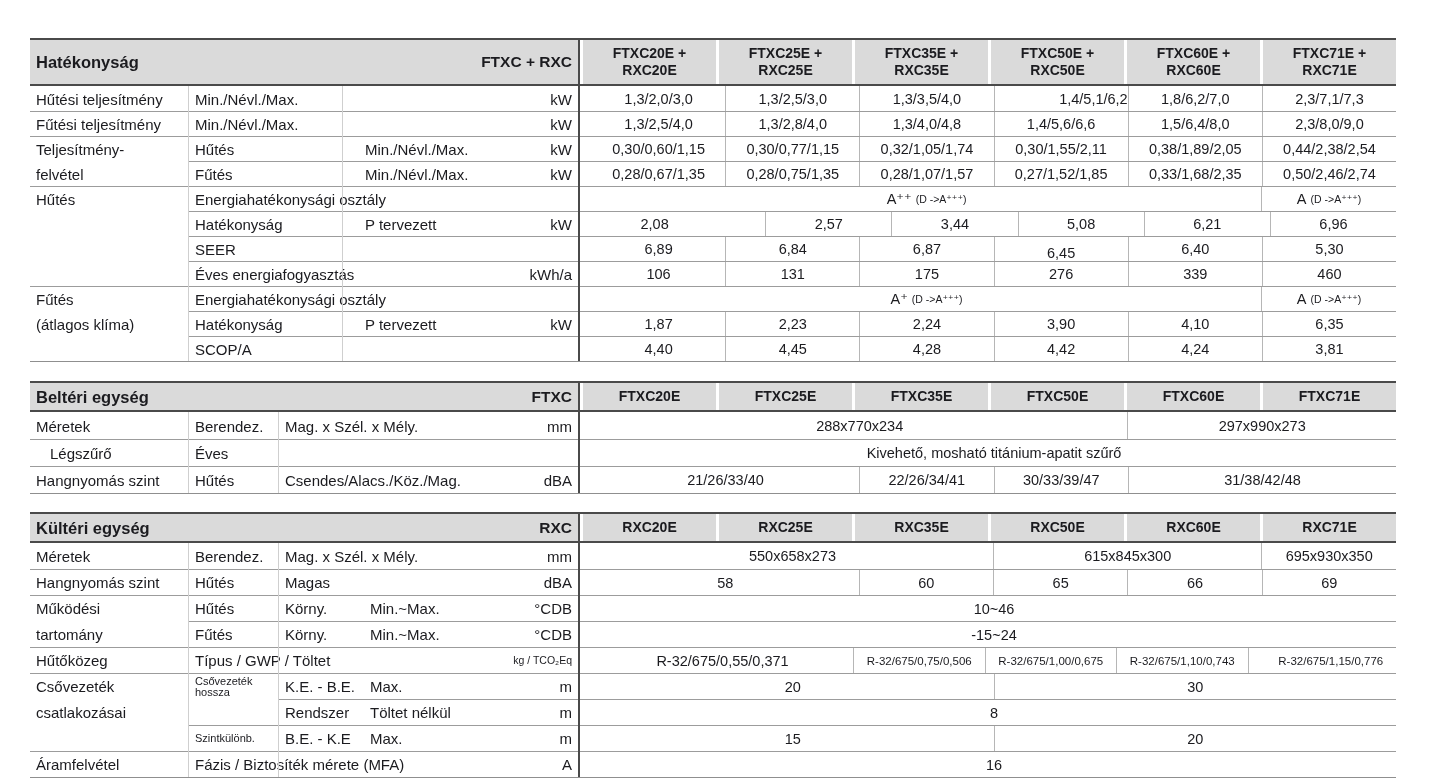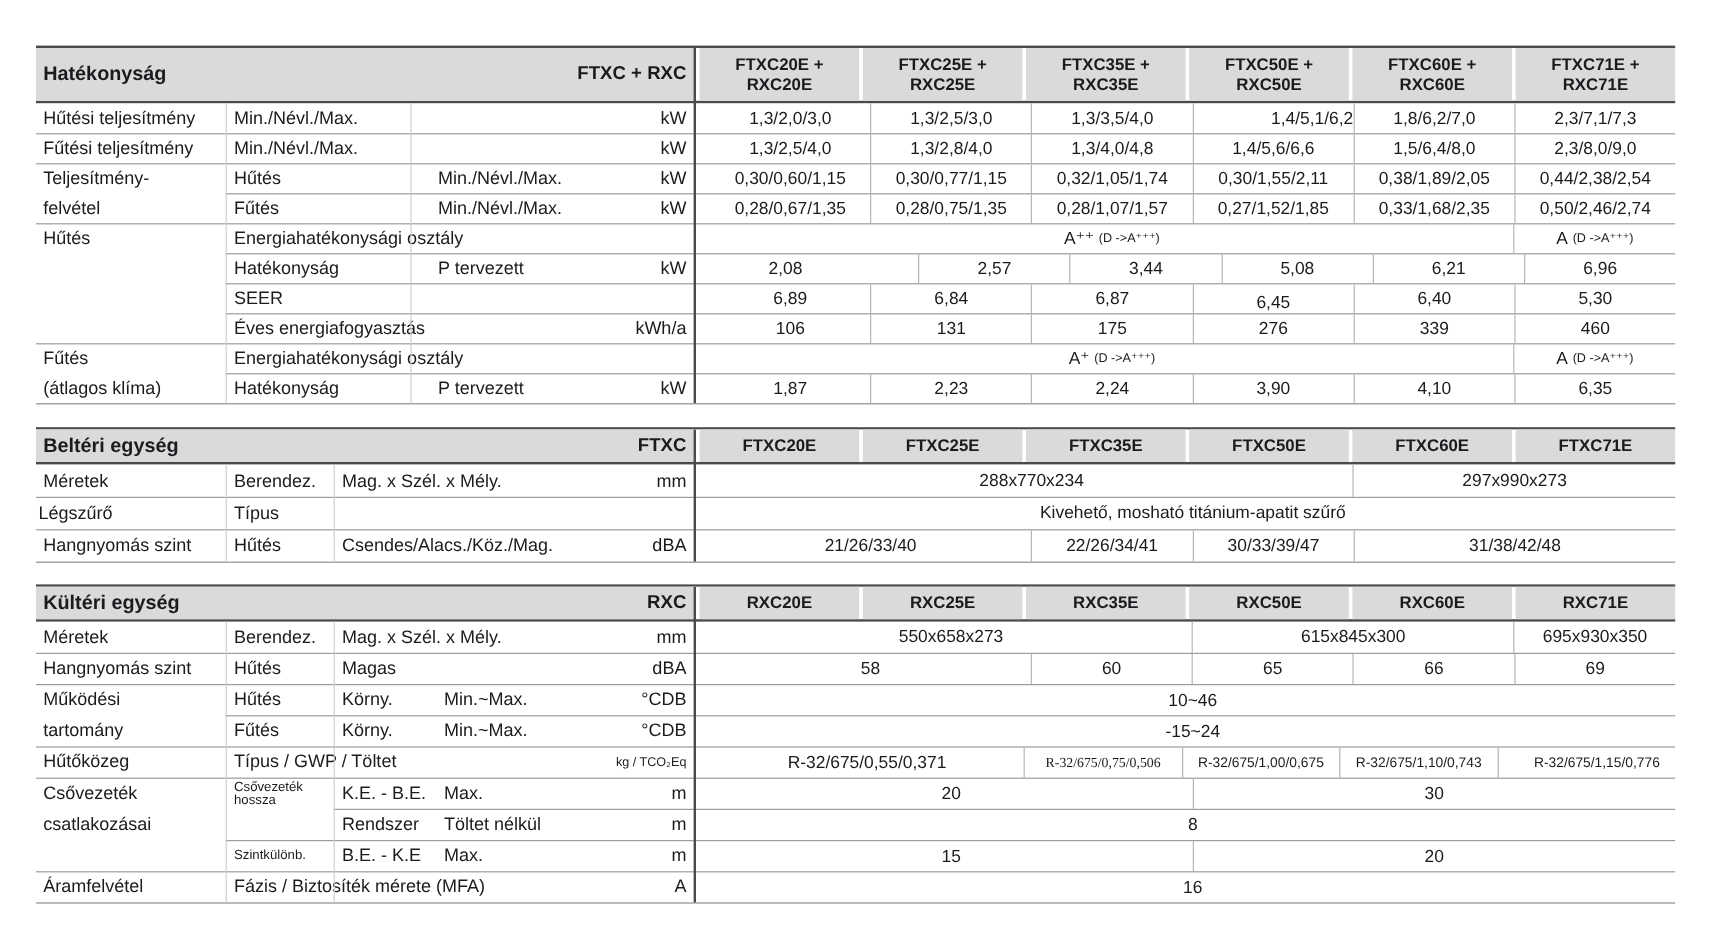--- a/index.html
+++ b/index.html
@@ -337,20 +337,46 @@
             <span class="cmain">3,90</span>
           </div>
           <div class="dcell" style="flex-grow: 1;">
             <span class="cmain">4,10</span>
           </div>
           <div class="dcell" style="flex-grow: 1;">
             <span class="cmain">6,35</span>
           </div>
         </div>
       </div>
+      <div class="row bt">
+        <div class="rleft">
+          <div class="topline" style="left: 158px;"></div>
+          <span class="lab" style="left: 165px;">SCOP/A</span>
+        </div>
+        <div class="rdata">
+          <div class="dcell first" style="flex-grow: 1;">
+            <span class="cmain">4,40</span>
+          </div>
+          <div class="dcell" style="flex-grow: 1;">
+            <span class="cmain">4,45</span>
+          </div>
+          <div class="dcell" style="flex-grow: 1;">
+            <span class="cmain">4,28</span>
+          </div>
+          <div class="dcell" style="flex-grow: 1;">
+            <span class="cmain">4,42</span>
+          </div>
+          <div class="dcell" style="flex-grow: 1;">
+            <span class="cmain">4,24</span>
+          </div>
+          <div class="dcell" style="flex-grow: 1;">
+            <span class="cmain">3,81</span>
+          </div>
+        </div>
+      </div>
     </div>
     <div class="spec-table t2">
       <div class="divider"></div>
       <div class="vline" style="left: 158px;"></div>
       <div class="vline" style="left: 248px;"></div>
       <div class="hrow">
         <div class="hleft">
           <span class="htitle">Beltéri egység</span>
           <span class="hcode">FTXC</span>
         </div>
@@ -373,22 +399,22 @@
             <span class="cmain">288x770x234</span>
           </div>
           <div class="dcell" style="flex-grow: 2;">
             <span class="cmain">297x990x273</span>
           </div>
         </div>
       </div>
       <div class="row bt">
         <div class="rleft">
           <div class="topline" style="left: 0px;"></div>
-          <span class="lab" style="left: 2px;">Légszűrő</span>
-          <span class="lab" style="left: 165px;">Típus</span>
+          <span class="lab" style="left: 20px;">Légszűrő</span>
+          <span class="lab" style="left: 165px;">Éves</span>
         </div>
         <div class="rdata">
           <div class="dcell first" style="flex-grow: 6;">
             <span class="cmain">Kivehető, mosható titánium-apatit szűrő</span>
           </div>
         </div>
       </div>
       <div class="row bt">
         <div class="rleft">
           <div class="topline" style="left: 0px;"></div>
@@ -508,21 +534,21 @@
         <div class="rleft">
           <div class="topline" style="left: 0px;"></div>
           <span class="lab" style="left: 6px;">Hűtőközeg</span>
           <span class="lab" style="left: 165px;">Típus / GWP / Töltet</span>
           <span class="unit sm">kg / TCO₂Eq</span>
         </div>
         <div class="rdata">
           <div class="dcell first" style="flex-grow: 2;">
             <span class="cmain">R-32/675/0,55/0,371</span>
           </div>
-          <div class="dcell sm" style="flex-grow: 1; font-family: Liberation Serif, serif;">
+          <div class="dcell sm" style="flex-grow: 1;">
             <span class="cmain">R-32/675/0,75/0,506</span>
           </div>
           <div class="dcell sm" style="flex-grow: 1;">
             <span class="cmain">R-32/675/1,00/0,675</span>
           </div>
           <div class="dcell sm" style="flex-grow: 1;">
             <span class="cmain">R-32/675/1,10/0,743</span>
           </div>
           <div class="dcell sm" style="flex-grow: 1; padding-left: 17px;">
             <span class="cmain">R-32/675/1,15/0,776</span>

